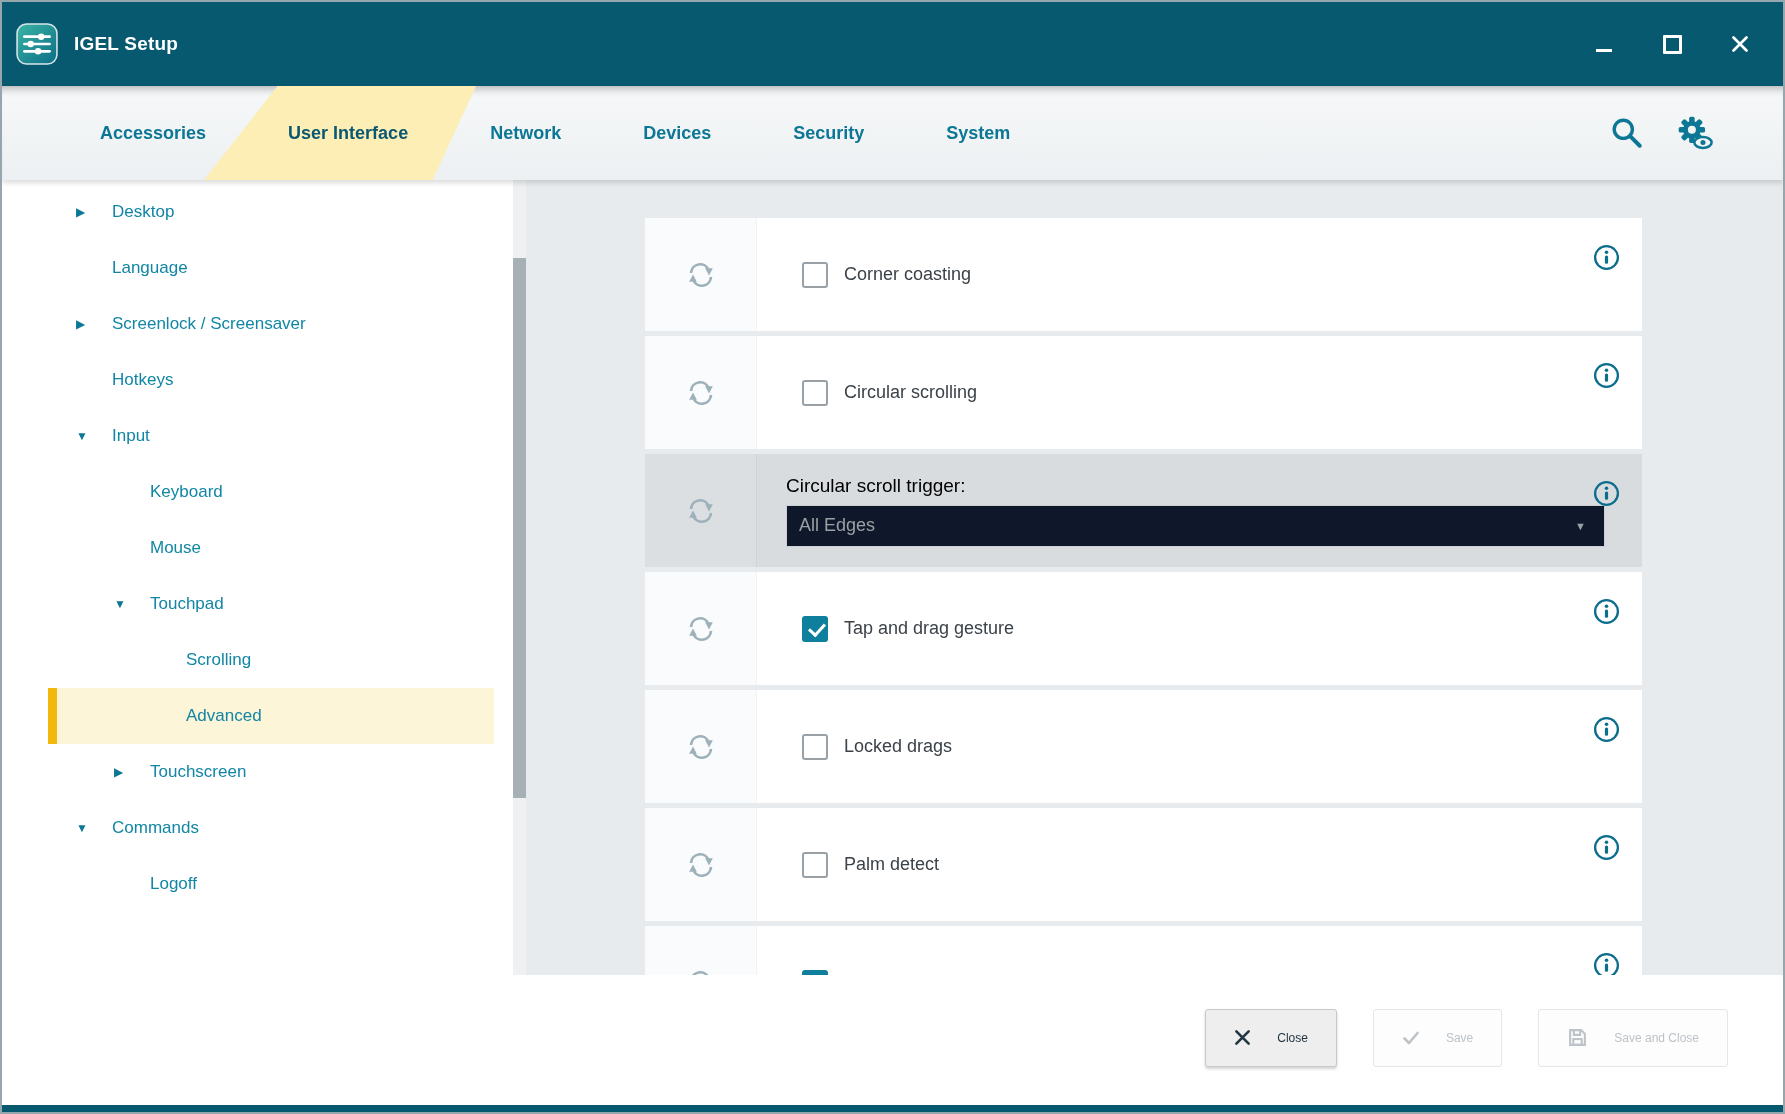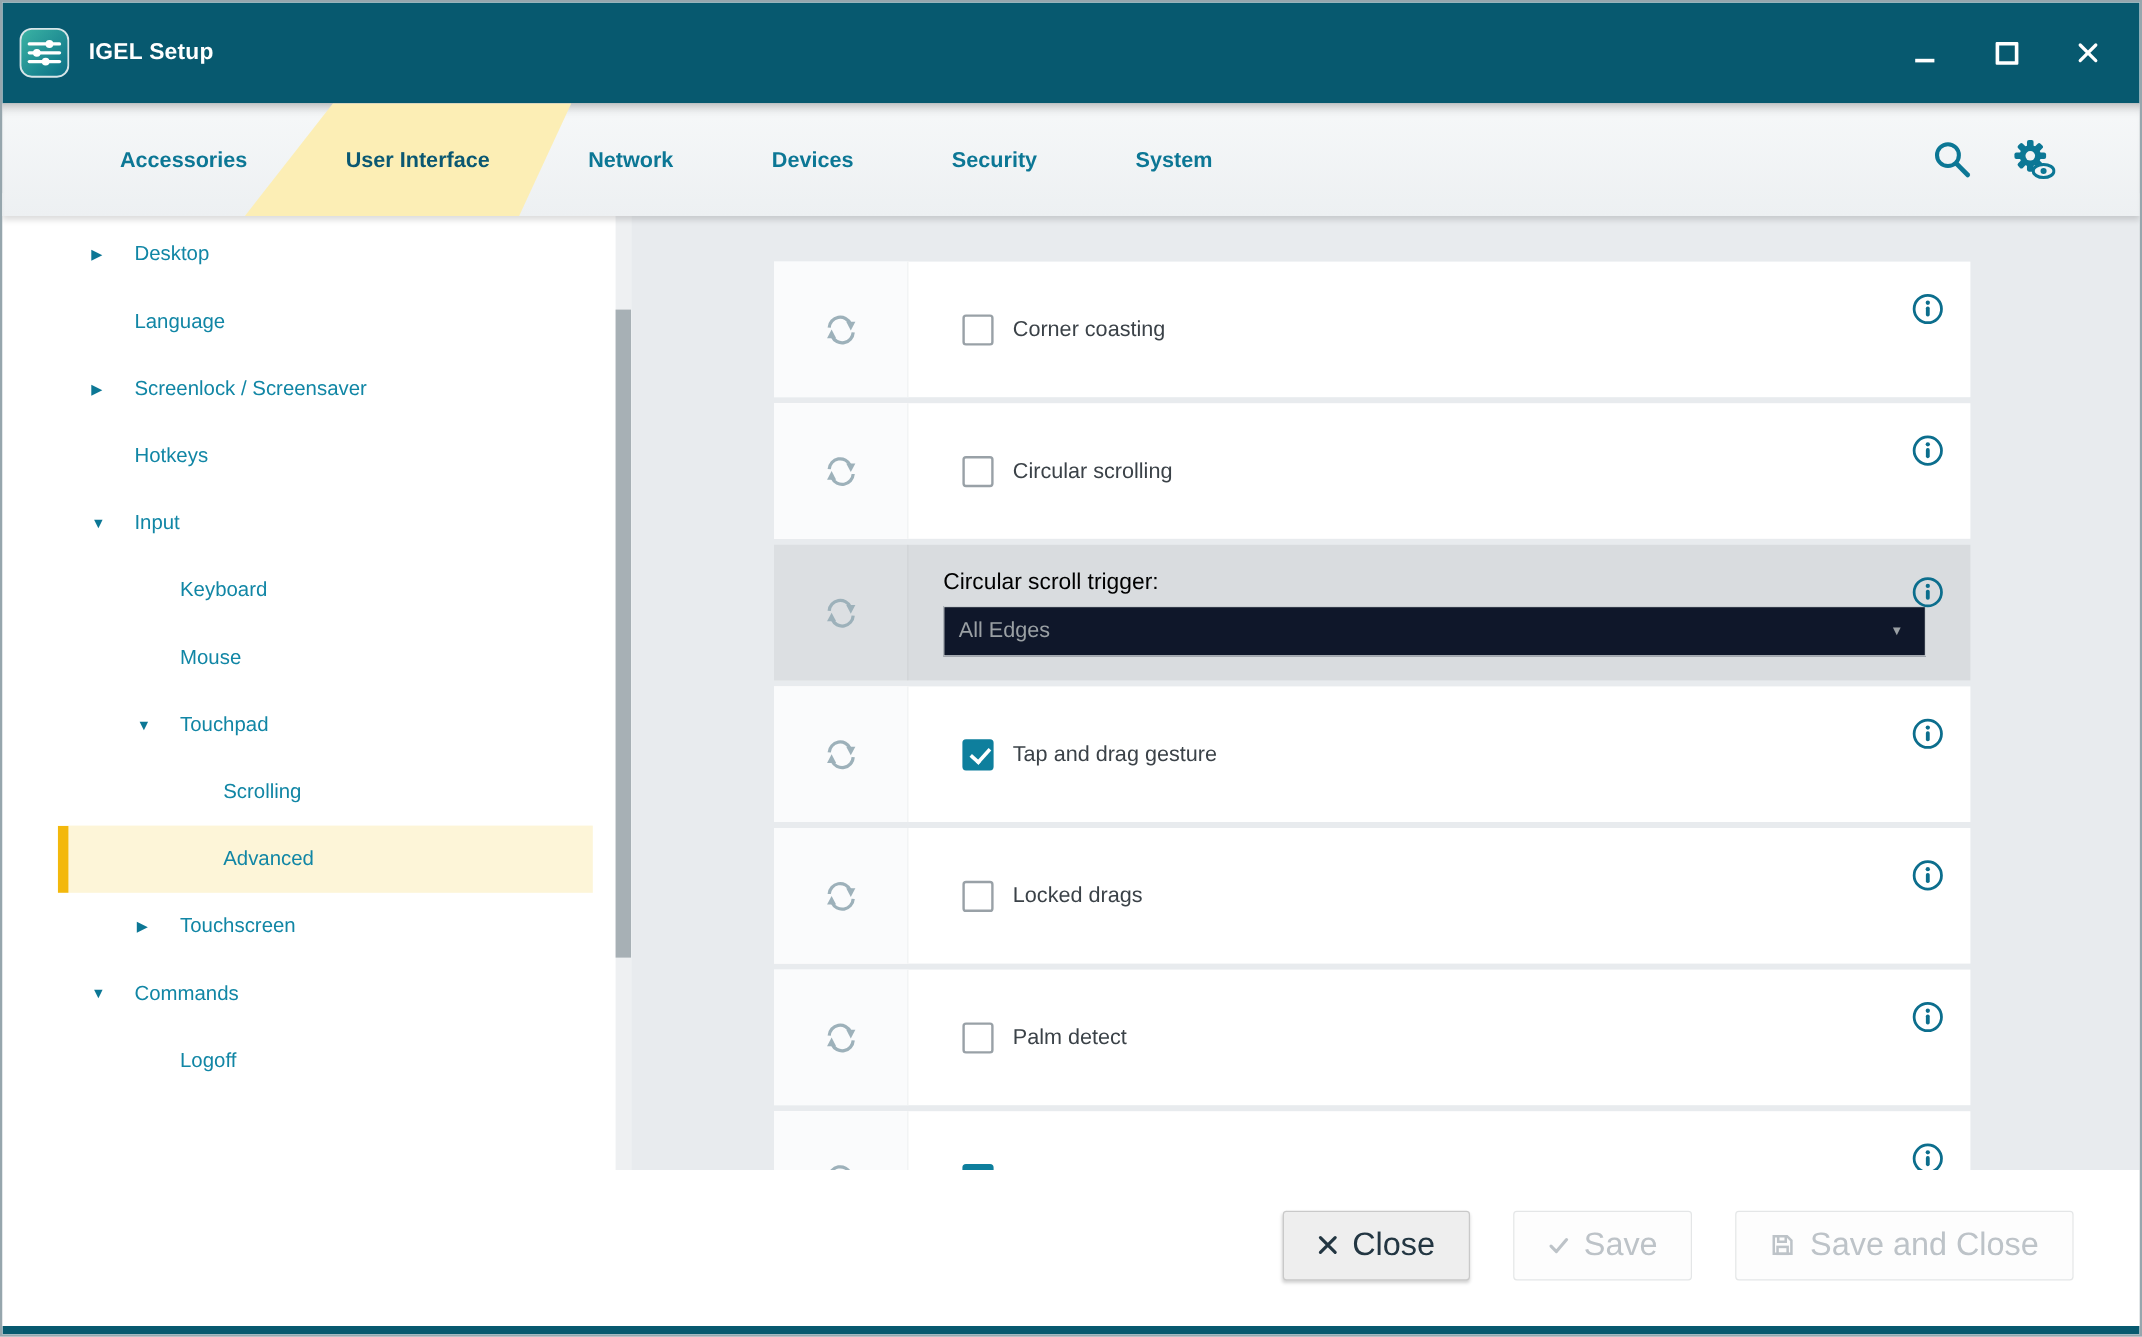--- a/index.html
+++ b/index.html
@@ -65,21 +65,21 @@
   .select{width:819px;height:42px;background:#0f172a;border:1px solid #cbd0d3;display:flex;
           align-items:center;padding:0 12px;box-sizing:border-box;position:relative;
           color:#9aa0a4;font-size:18px;}
   .select-caret{position:absolute;right:18px;top:50%;transform:translateY(-50%);
           font-size:11px;color:#9aa0a4;}
 
   
   .footer{position:absolute;left:0;right:0;bottom:0;height:137px;background:#fff;display:flex;
           align-items:center;justify-content:flex-end;gap:36px;padding-right:55px;
           padding-bottom:12px;box-sizing:border-box;}
-  .btn{height:58px;display:flex;align-items:center;gap:12px;padding:0 28px;font-size:27px;
+  .btn{height:58px;display:flex;align-items:center;gap:26px;padding:0 28px;font-size:12px;
        border-radius:3px;cursor:pointer;box-sizing:border-box;white-space:nowrap;}
   .btn-close{background:#eeeeee;border:1px solid #c9c9c9;color:#233642;
              box-shadow:0 2px 3px rgba(0,0,0,.18);}
   .btn-disabled{background:#fdfdfd;border:1px solid #e4e6e7;color:#bdc3c8;cursor:default;}
   .bottom-strip{position:absolute;left:0;right:0;bottom:0;height:7px;background:#07596f;z-index:10;}
 </style>
 </head>
 <body>
 
 <div class="window">

